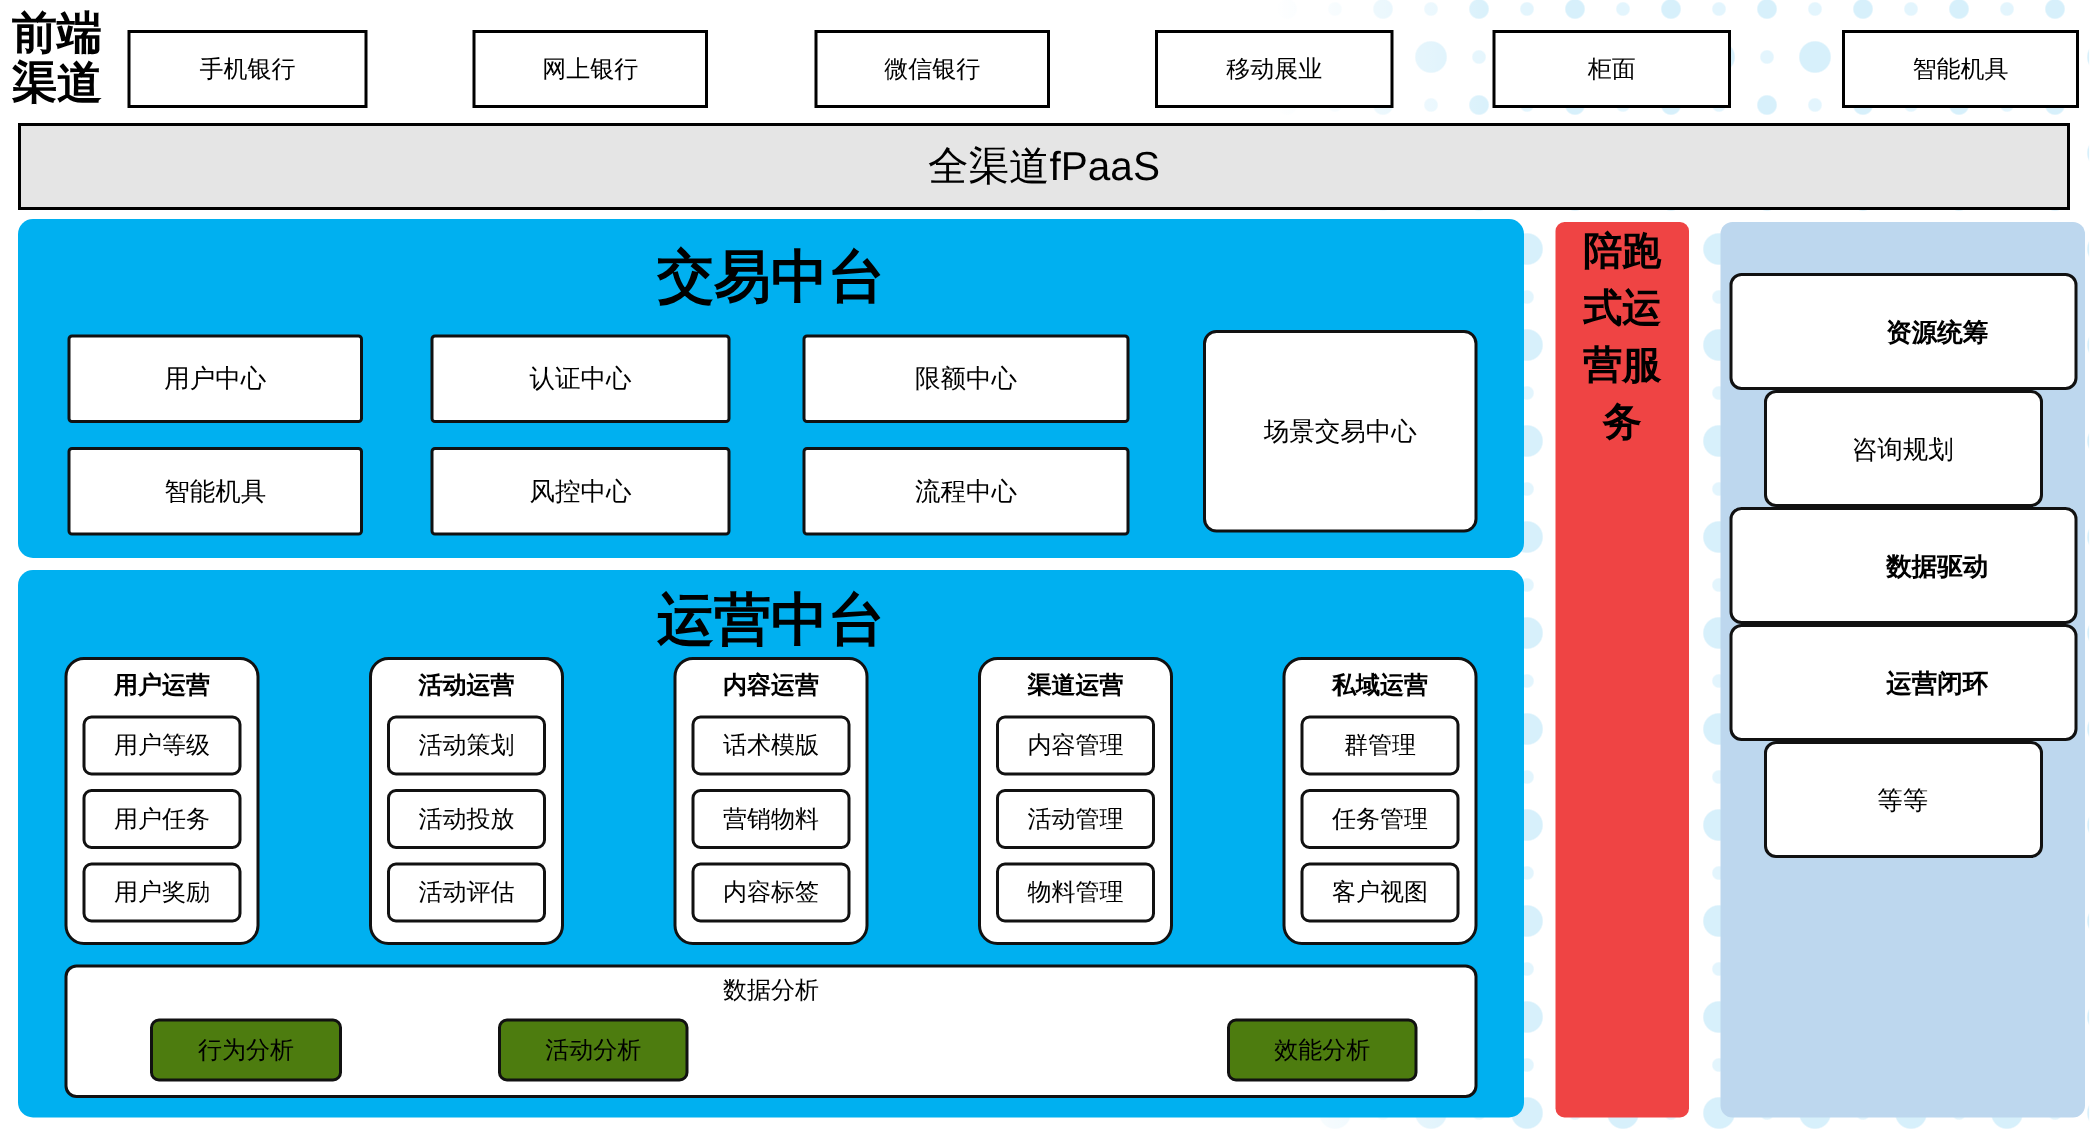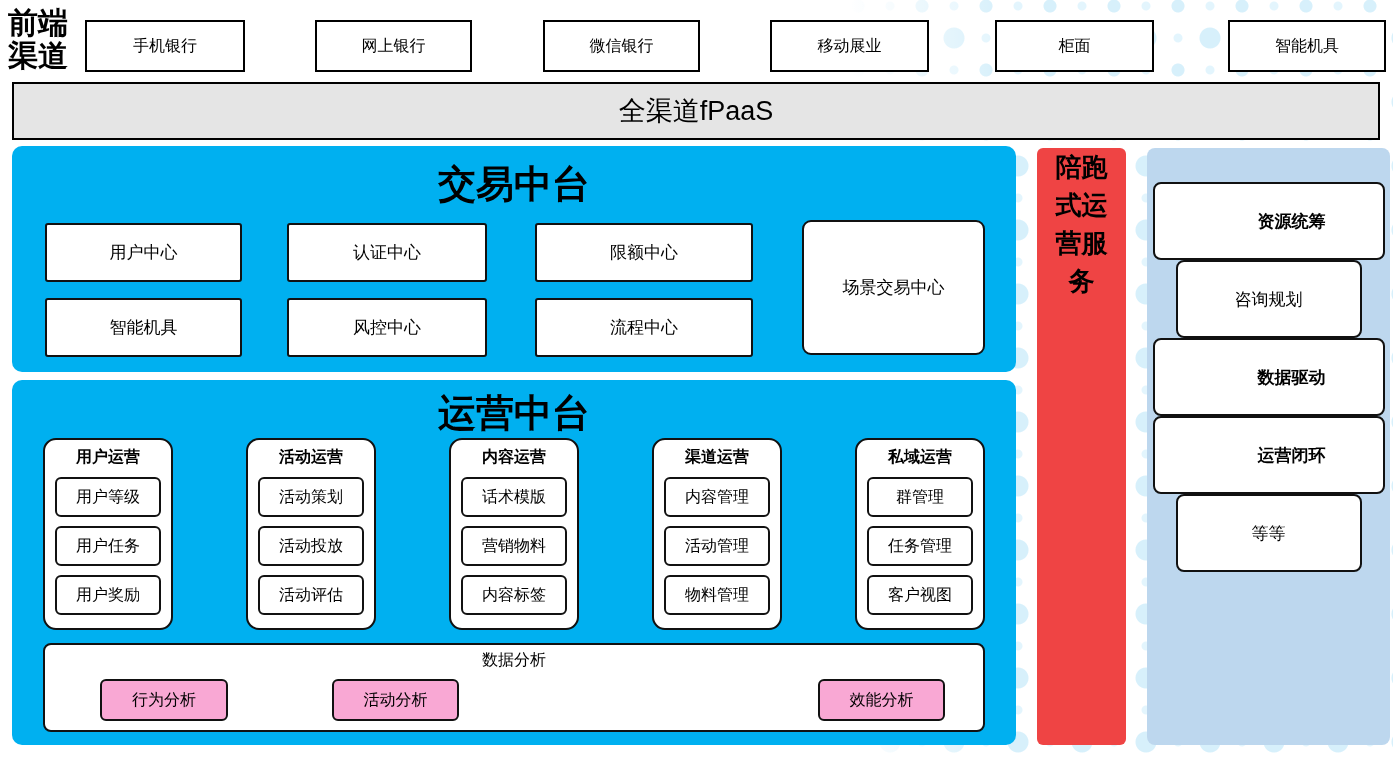--- a/index.html
+++ b/index.html
@@ -105,21 +105,21 @@
   .analysis {
     position: absolute; left: 31px; top: 263px; width: 938px; height: 85px;
     background: #fff; border: 2px solid #111; border-radius: 8px;
   }
   .analysis-title {
     position: absolute; top: 5px; left: 0; width: 100%;
     text-align: center; font-size: 16px;
   }
   .an-box {
     position: absolute; top: 34px; height: 38px;
-    background: #f9a8d4; border: 2px solid #111; border-radius: 6px;
+    background: #4d7c0f; border: 2px solid #111; border-radius: 6px;
     display: flex; align-items: center; justify-content: center;
     font-size: 16px;
   }
   .an-box.a0 { left: 55px;  width: 124px; }
   .an-box.a1 { left: 287px; width: 123px; }
   .an-box.a2 { left: 529px; width: 123px; }
   .an-box.a3 { left: 773px; width: 123px; }
 
   .side-bar {
     position: absolute; left: 1037px; top: 148px; width: 89px; height: 597px;

